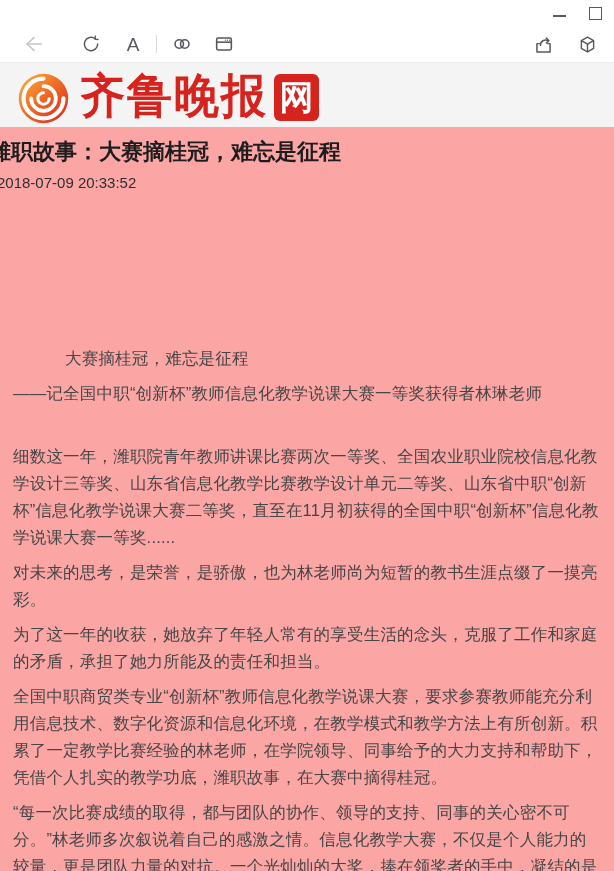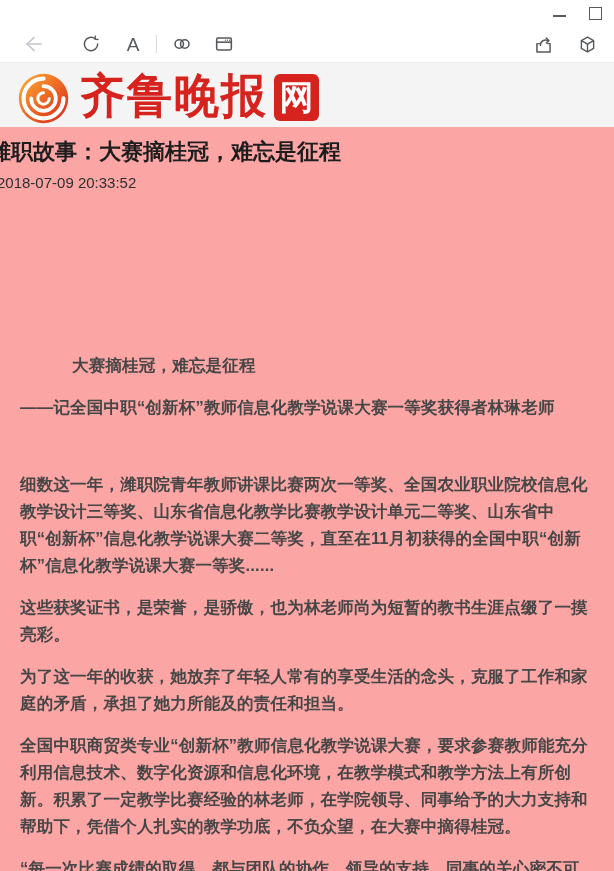--- a/index.html
+++ b/index.html
@@ -39,21 +39,21 @@
                 justify-content:center; font-family:"Liberation Serif", serif; margin-bottom:2px; }
 
   
   .content { background:#fca5a5; height:744px; padding-top:10px; overflow:hidden; }
   .article-title { font-size:22px; font-weight:bold; color:#1d1d1d; line-height:30px;
                    margin-left:-11px; white-space:nowrap; }
   .article-date { font-size:15px; color:#2f2f2f; margin:7px 0 0 -3px; }
   .big-spacer { height:146px; }
   .article-body { font-size:16.5px; line-height:27px; color:#464646;
                   padding:0 3px 0 5px; letter-spacing:0.2px; }
-  .article-body p { margin:15px;font-weight:bold; }
+  .article-body p { margin:8px; }
   .article-body p.indent { text-indent:52px; }
   .blank-line { height:20px; }
 </style>
 </head>
 <body>
 
 <div class="window">
 
   <div class="chrome">
     <div class="win-btn btn-min">
@@ -142,20 +142,20 @@
   <div class="content">
     <h1 class="article-title">潍职故事：大赛摘桂冠，难忘是征程</h1>
     <div class="article-date">2018-07-09 20:33:52</div>
     <div class="big-spacer"></div>
 
     <div class="article-body">
       <p class="indent">大赛摘桂冠，难忘是征程</p>
       <p>——记全国中职“创新杯”教师信息化教学说课大赛一等奖获得者林琳老师</p>
       <div class="blank-line"></div>
       <p>细数这一年，潍职院青年教师讲课比赛两次一等奖、全国农业职业院校信息化教学设计三等奖、山东省信息化教学比赛教学设计单元二等奖、山东省中职“创新杯”信息化教学说课大赛二等奖，直至在11月初获得的全国中职“创新杯”信息化教学说课大赛一等奖......</p>
-      <p>这些获奖证书，是荣誉，是骄傲，也为林老师尚为短暂的教书生涯点缀了一摸亮彩。</p>
+      <p>对未来的思考，是荣誉，是骄傲，也为林老师尚为短暂的教书生涯点缀了一摸亮彩。</p>
       <p>为了这一年的收获，她放弃了年轻人常有的享受生活的念头，克服了工作和家庭的矛盾，承担了她力所能及的责任和担当。</p>
-      <p>全国中职商贸类专业“创新杯”教师信息化教学说课大赛，要求参赛教师能充分利用信息技术、数字化资源和信息化环境，在教学模式和教学方法上有所创新。积累了一定教学比赛经验的林老师，在学院领导、同事给予的大力支持和帮助下，凭借个人扎实的教学功底，不负众望，在大赛中摘得桂冠。</p>
+      <p>全国中职商贸类专业“创新杯”教师信息化教学说课大赛，要求参赛教师能充分利用信息技术、数字化资源和信息化环境，在教学模式和教学方法上有所创新。积累了一定教学比赛经验的林老师，在学院领导、同事给予的大力支持和帮助下，凭借个人扎实的教学功底，潍职故事，在大赛中摘得桂冠。</p>
       <p>“每一次比赛成绩的取得，都与团队的协作、领导的支持、同事的关心密不可分。”林老师多次叙说着自己的感激之情。信息化教学大赛，不仅是个人能力的较量，更是团队力量的对抗。一个光灿灿的大奖，捧在领奖者的手中，凝结的是团队集体的辛劳付出。比赛，既是过往成绩的检验，也是对现在、对未来的思考：面对职业教育对施教</p>
     </div>
   </div>
 
 </div>
 
 </body></html>

